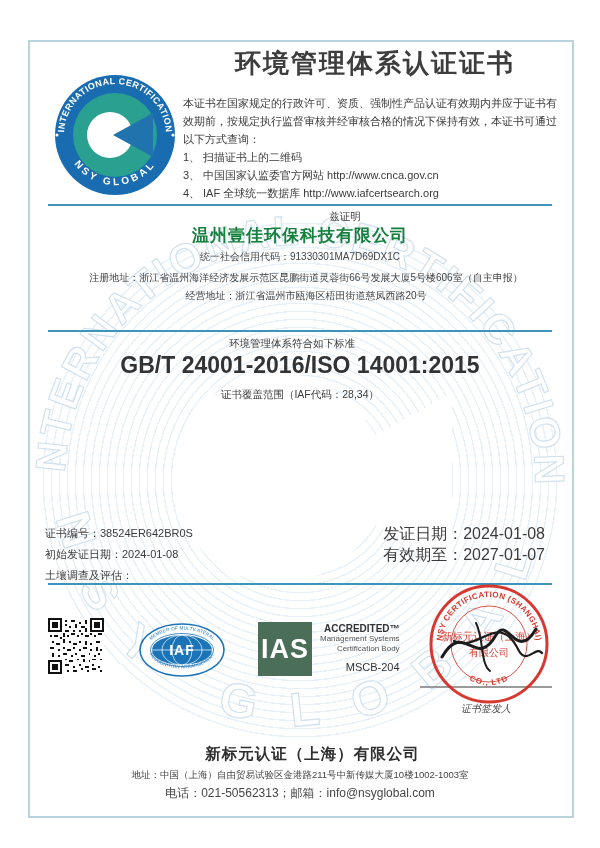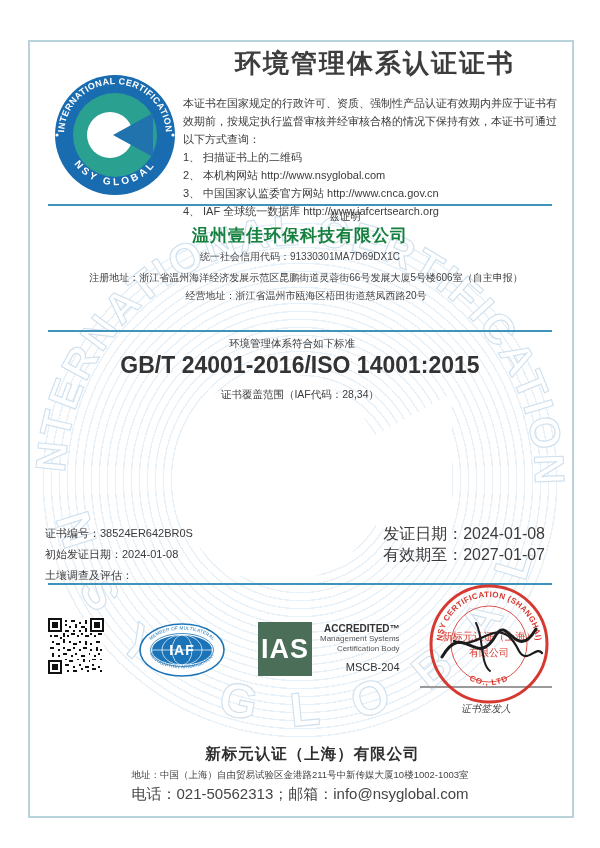--- a/index.html
+++ b/index.html
@@ -38,21 +38,21 @@
   .ias-box{left:258px;top:622px;width:54px;height:54px;background:#4a6e58;color:#fff;
            display:flex;align-items:center;justify-content:center;font-size:27px;font-weight:bold;letter-spacing:1px;}
   .ias-text{left:320px;top:624px;font-size:8px;line-height:10px;color:#555;text-align:right;}
   .ias-text .b1{font-size:10px;font-weight:bold;color:#333;}
   .ias-text .b2{font-size:11px;font-weight:normal;color:#333;margin-top:8px;}
   .signer-line{left:420px;top:686px;width:132px;height:1.5px;background:#9a9a9a;}
   .seal-svg{left:424px;top:579px;}
   .signer-label{left:420px;top:702px;width:132px;text-align:center;font-size:10px;color:#4a4a4a;font-style:italic;}
   .footer-company{left:0;right:0;top:744px;text-align:center;font-size:15.5px;font-weight:bold;color:#2e2e2e;letter-spacing:1px;padding-left:25px;}
   .footer-address{left:0;right:0;top:769px;text-align:center;font-size:9.5px;color:#454545;}
-  .footer-contact{left:0;right:0;top:785px;text-align:center;font-size:15px;color:#454545;}
+  .footer-contact{left:0;right:0;top:785px;text-align:center;font-size:12px;color:#454545;}
 </style>
 </head>
 <body>
 
 <div class="page">
 
   <div class="wm-disc"></div>
   <div class="wm-pac"></div>
   <svg class="wm-arcs" viewBox="0 0 600 848">
     <polygon points="295,480 452,393 452,567" fill="#ffffff"></polygon>
@@ -84,23 +84,20 @@
       <textPath href="#logoBot" startOffset="50%" text-anchor="middle">NSY GLOBAL</textPath>
     </text>
   </svg>
 
   <div class="c title">环境管理体系认证证书</div>
 
   <div class="c intro">
     <div>本证书在国家规定的行政许可、资质、强制性产品认证有效期内并应于证书有效期前，按规定执行监督审核并经审核合格的情况下保持有效，本证书可通过以下方式查询：</div>
     <div class="q-item">
       <span class="num">1、</span><span>扫描证书上的二维码</span>
-    </div>
-    <div class="q-item">
-      <span class="num">2、</span><span>本机构网站 http://www.nsyglobal.com</span>
     </div>
     <div class="q-item">
       <span class="num">3、</span><span>中国国家认监委官方网站 http://www.cnca.gov.cn</span>
     </div>
     <div class="q-item">
       <span class="num">4、</span><span>IAF 全球统一数据库 http://www.iafcertsearch.org</span>
     </div>
   </div>
 
   <div class="c divider d1"></div>

